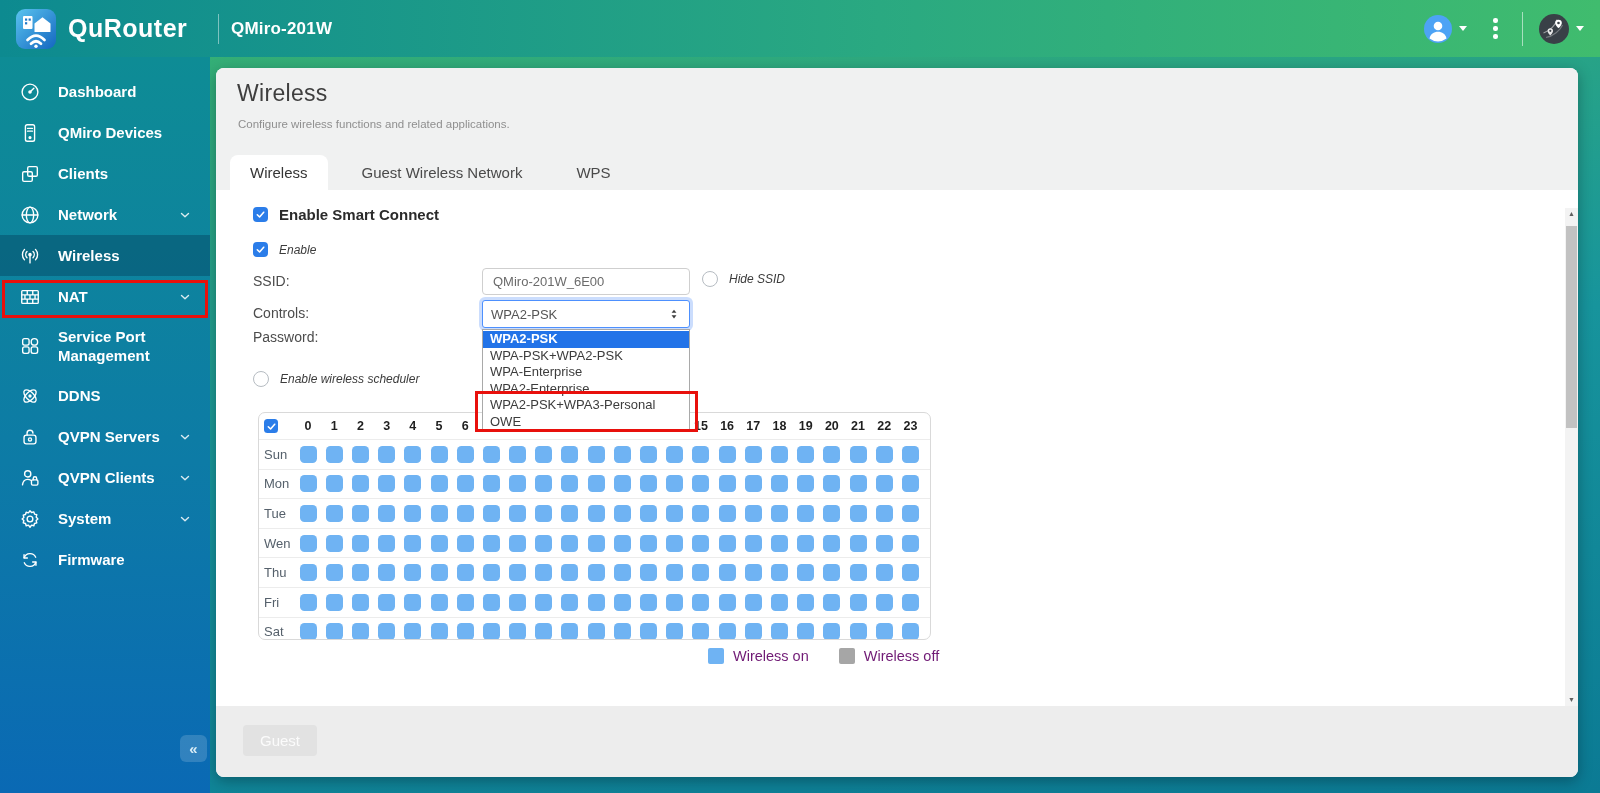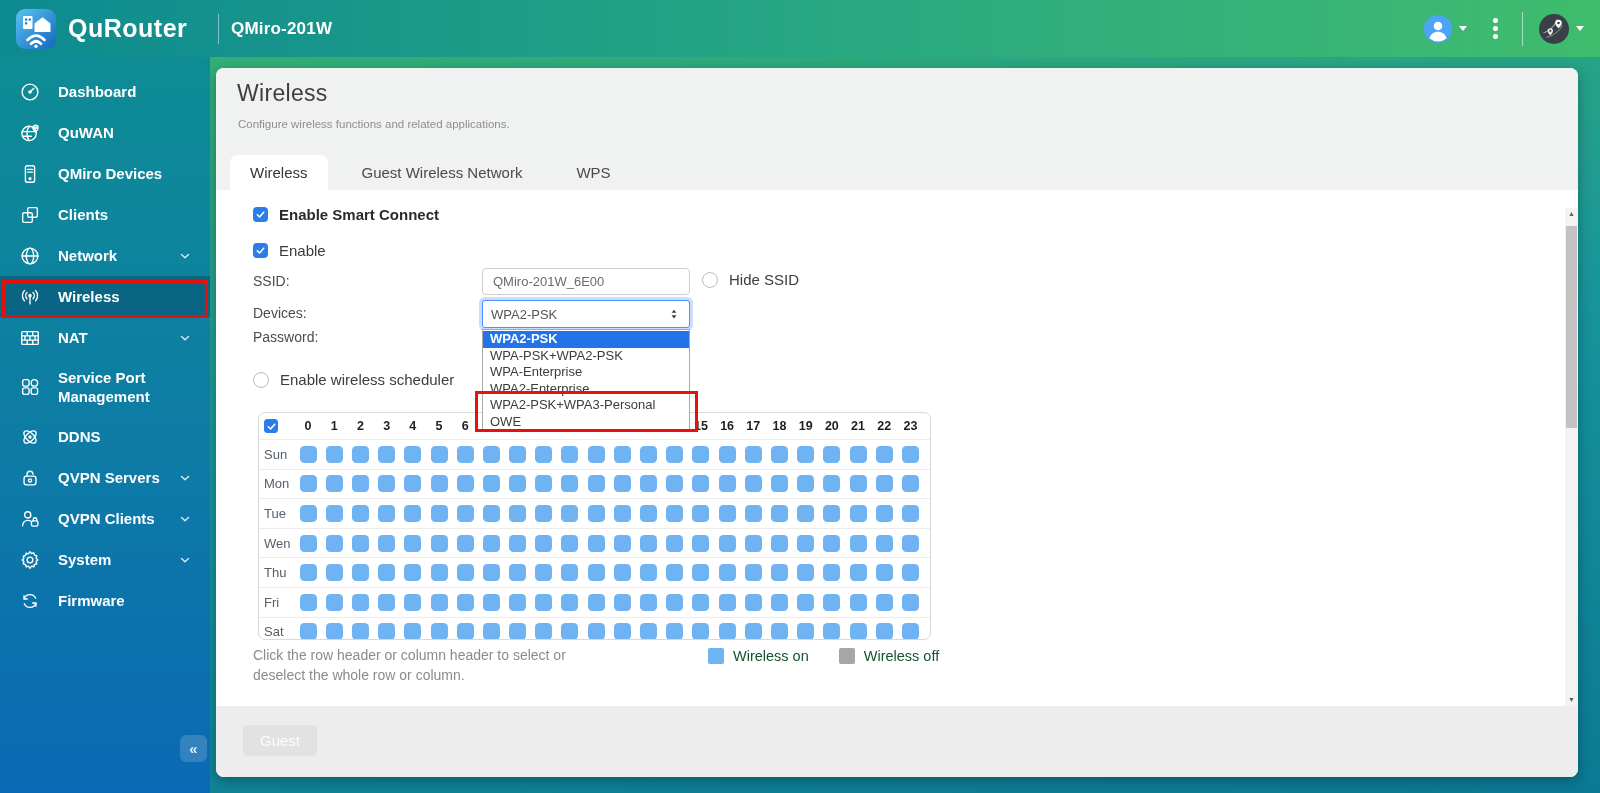--- a/index.html
+++ b/index.html
@@ -60,21 +60,21 @@
   .tab.active{background:#fff;color:#353535;}
   .card-body{position:relative;height:516px;background:#fff;}
   .card-foot{position:relative;height:71px;background:#ededed;}
   .apply-btn{position:absolute;left:27px;top:19px;width:74px;height:31px;border:none;border-radius:4px;background:#e2e2e2;color:#fbfbfb;font-size:15px;font-family:inherit;}
   
   .chkrow{position:absolute;display:flex;align-items:center;gap:11px;}
   .cb{width:15px;height:15px;border-radius:4px;display:inline-flex;align-items:center;justify-content:center;flex:0 0 auto;background:#2b7de9;cursor:pointer;}
   .cb svg{width:11px;height:11px;}
   .cb.round-off{background:#fff;border:1.5px solid #b6bcc2;border-radius:50%;width:14px;height:14px;}
   .lbl-strong{font-size:15px;font-weight:700;color:#2b2b2b;}
-  .lbl{font-size:15px;color:#3c3c3c;}
+  .lbl{font-size:12px;color:#3c3c3c;font-style:italic;}
   .field-label{position:absolute;left:37px;font-size:14px;color:#4c4c4c;}
   .txt-input{position:absolute;left:266px;width:208px;height:27px;border:1px solid #cfcfcf;border-radius:4px;
     font-size:13px;color:#6b6b6b;padding:0 10px;box-sizing:border-box;font-family:inherit;background:#fff;}
   .sel-box{position:absolute;left:266px;top:110px;width:208px;height:28px;border:1px solid #4d90fe;border-radius:3px;
     box-shadow:0 0 0 3px rgba(106,158,250,.35);background:#fff;display:flex;align-items:center;
     font-size:13px;color:#555;padding:0 8px;box-sizing:border-box;cursor:pointer;}
   .sel-arrows{margin-left:auto;display:flex;}
   .dropdown{position:absolute;left:266px;top:139px;width:208px;background:#fff;border:1px solid #a9a9a9;
     box-sizing:border-box;z-index:50;padding:1px 0;}
   .opt{height:16.5px;line-height:16.5px;font-size:13px;color:#3c3c3c;padding-left:7px;white-space:nowrap;cursor:pointer;}
@@ -87,21 +87,21 @@
   .allbox{width:31px;display:flex;}
   .allbox .cb{width:14px;height:14px;border-radius:3.5px;}
   .hour{width:26.2px;text-align:center;font-size:12.5px;font-weight:600;color:#1f1f1f;cursor:pointer;}
   .day-label{width:31px;font-size:13px;color:#55606b;cursor:pointer;}
   .slot{width:26.2px;display:flex;align-items:center;justify-content:center;}
   .cell{width:17px;height:17px;border-radius:4.5px;cursor:pointer;}
   
   .note{position:absolute;left:37px;top:455px;width:330px;font-size:14px;line-height:20px;color:#8b8b8b;}
   .legend{position:absolute;left:492px;top:458px;display:flex;align-items:center;}
   .sw{width:16px;height:16px;border-radius:2px;margin-right:9px;flex:0 0 auto;}
-  .legend-label{font-size:14.5px;color:#14532d;margin-right:30px;}
+  .legend-label{font-size:14.5px;color:#701a75;margin-right:30px;}
   
   .vscroll{position:absolute;right:0;top:18px;width:13px;height:498px;background:#f3f3f3;}
   .vscroll .arrow{position:absolute;left:0;width:13px;height:12px;font-size:7px;color:#606060;text-align:center;line-height:12px;cursor:pointer;}
   .vscroll .up{top:0;} .vscroll .down{bottom:0;}
   .vthumb{position:absolute;left:1px;top:18px;width:11px;height:202px;background:#c2c2c2;cursor:pointer;}
   
   .annot{position:absolute;border:3px solid #e8100c;box-sizing:border-box;pointer-events:none;}
   .annot-sidebar{left:2px;top:280px;width:206px;height:38px;z-index:10;}
   .annot-dropdown{left:259px;top:201px;width:223px;height:41px;z-index:60;}
 </style>
@@ -176,31 +176,20 @@
             <circle cx="12" cy="12" r="8.6"></circle>
             <path d="M12 12l4.2-4.2"></path>
             <circle cx="12" cy="12" r="1.2" fill="currentColor"></circle>
           </svg>
         </span>
         <span class="side-label">Dashboard</span>
       </div>
       <div class="side-item">
         <span class="side-icon">
           <svg viewBox="0 0 24 24" fill="none" stroke="currentColor" stroke-width="1.5" stroke-linecap="round" stroke-linejoin="round">
-            <circle cx="11" cy="12.5" r="7.8"></circle>
-            <path d="M3.6 10.5h14.8M4 15.5h9.5M11 4.7c-3 4.5-3 11 0 15.6"></path>
-            <path d="M18 3.5a2.9 2.9 0 0 1 2.9 2.9c0 2.2-2.9 4.4-2.9 4.4s-2.9-2.2-2.9-4.4A2.9 2.9 0 0 1 18 3.5z"></path>
-            <circle cx="18" cy="6.4" r=".9" fill="currentColor"></circle>
-          </svg>
-        </span>
-        <span class="side-label">QuWAN</span>
-      </div>
-      <div class="side-item">
-        <span class="side-icon">
-          <svg viewBox="0 0 24 24" fill="none" stroke="currentColor" stroke-width="1.5" stroke-linecap="round" stroke-linejoin="round">
             <rect x="7" y="3" width="10" height="18" rx="2"></rect>
             <path d="M9.3 7h5.4M9.3 10h5.4"></path>
             <circle cx="12" cy="17" r="1" fill="currentColor"></circle>
           </svg>
         </span>
         <span class="side-label">QMiro Devices</span>
       </div>
       <div class="side-item">
         <span class="side-icon">
           <svg viewBox="0 0 24 24" fill="none" stroke="currentColor" stroke-width="1.5" stroke-linecap="round" stroke-linejoin="round">
@@ -366,21 +355,21 @@
     </div>
 
     <div class="field-label" style="top:83px;">SSID:</div>
     <input class="txt-input" style="top: 78px;" value="QMiro-201W_6E00">
 
     <div class="chkrow" style="left:486px;top:81px;">
       <span class="cb round-off"></span>
       <span class="lbl">Hide SSID</span>
     </div>
 
-    <div class="field-label" style="top:115px;">Devices:</div>
+    <div class="field-label" style="top:115px;">Controls:</div>
     <div class="sel-box">
       <span>WPA2-PSK</span>
       <span class="sel-arrows">
         <svg width="14" height="14" viewBox="0 0 24 24" fill="#3c3c3c">
             <path d="M12 4.5l4.2 5.5H7.8z"></path>
             <path d="M12 19.5l-4.2-5.5h8.4z"></path>
           </svg>
       </span>
     </div>
 
@@ -945,21 +934,20 @@
           </span>
           <span class="slot">
             <span class="cell" style="background: rgb(111, 179, 243);"></span>
           </span>
           <span class="slot">
             <span class="cell" style="background: rgb(111, 179, 243);"></span>
           </span>
         </div>
       </div>
 
-    <div class="note">Click the row header or column header to select or deselect the whole row or column.</div>
     <div class="legend">
         <span class="sw" style="background: rgb(111, 179, 243);"></span>
         <span class="legend-label">Wireless on</span>
         <span class="sw" style="background: rgb(166, 166, 166);"></span>
         <span class="legend-label">Wireless off</span>
       </div>
 
     <div class="dropdown">
         <div class="opt sel" style="background: rgb(34, 115, 232);">WPA2-PSK</div>
         <div class="opt">WPA-PSK+WPA2-PSK</div>

